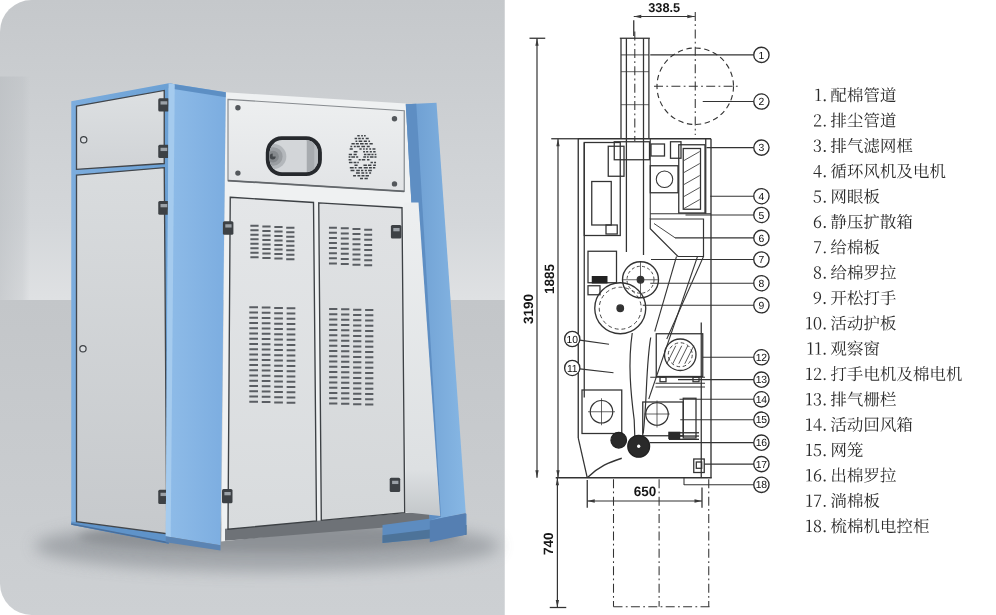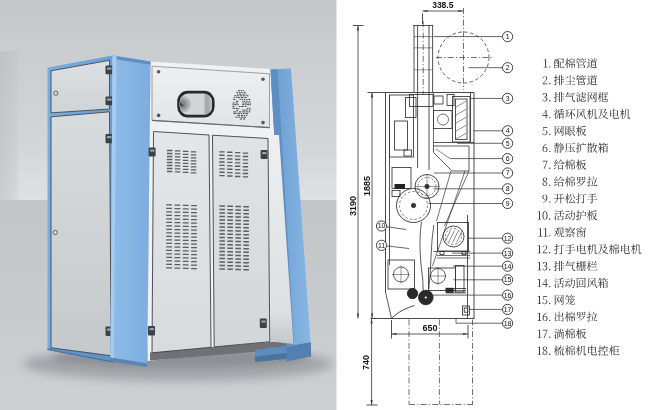--- a/index.html
+++ b/index.html
@@ -1,16 +1,16 @@
 <!DOCTYPE html>
 <html><head>
 <meta charset="utf-8">
 <style>
 html,body{margin:0;padding:0;background:#fff;}
-#page{width:664px;height:410px;position:relative;overflow:hidden;font-family:"Liberation Sans",sans-serif;}
+#page{width:664px;height:410px;position:relative;overflow:hidden;font-family:"Liberation Sans",sans-serif;border-radius:21px;}
 </style>
 </head>
 <body>
 <div id="page">
 <svg width="664" height="410" viewBox="0 0 664 410">
 <defs>
 <linearGradient id="wallG" x1="0" y1="0" x2="0" y2="1">
 <stop offset="0" stop-color="#c5c8cb"></stop>
           <stop offset="0.75" stop-color="#d4d7da"></stop>
           <stop offset="1" stop-color="#dfe1e3"></stop>

